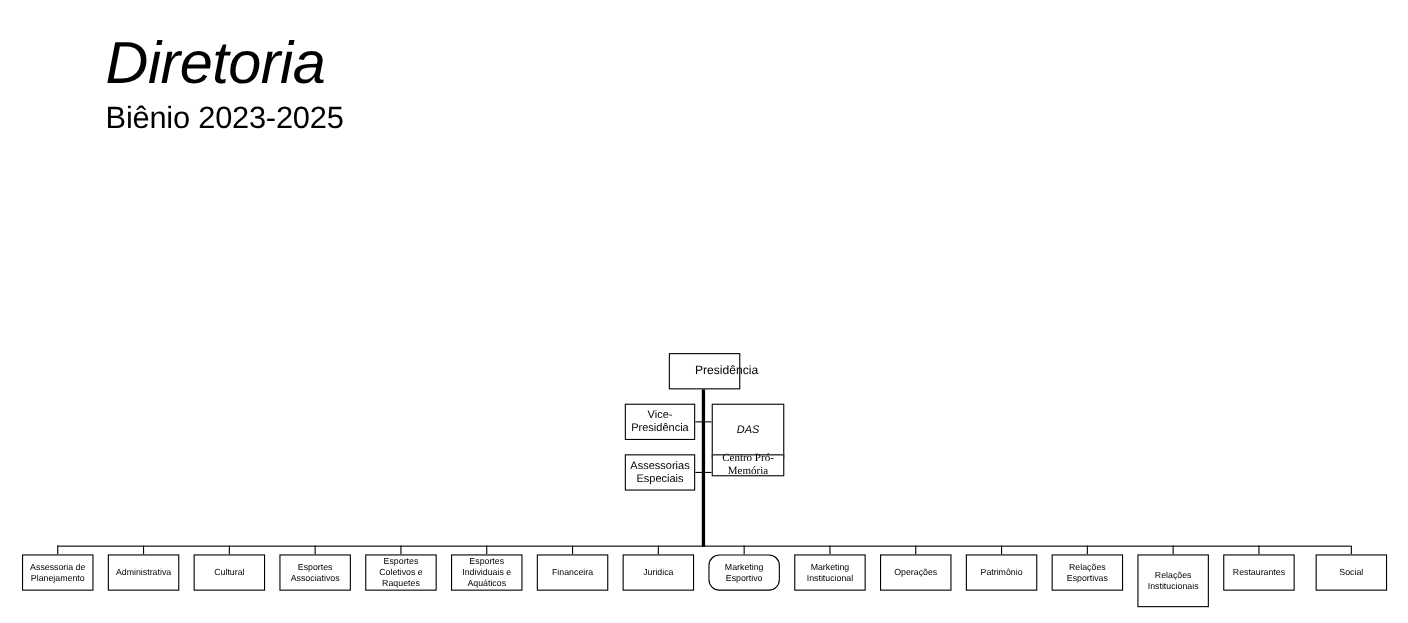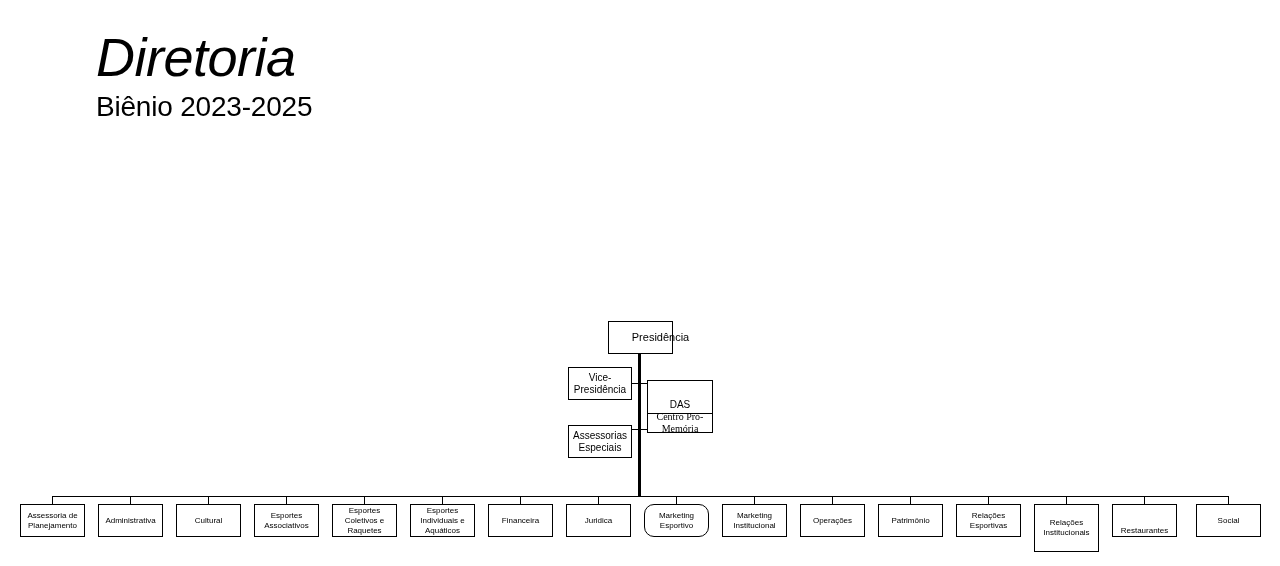--- a/index.html
+++ b/index.html
@@ -114,26 +114,26 @@
   <div class="node tier-top" style="left:608px; top:321px; width:65px; height:33px;padding-left:40px;">
     <span>Presidência</span>
   </div>
 
   <div class="stub" style="left:632px; top:383px; width:7px;"></div>
   <div class="node tier-mid" style="left:568px; top:367px; width:64px; height:33px;">
     <span>Vice-Presidência</span>
   </div>
 
   <div class="stub" style="left:641px; top:383px; width:6px;"></div>
-  <div class="node tier-mid" style="left:647px; top:380px; width:66px; height:50px;">
+  <div class="node tier-mid" style="left:647px; top:367px; width:66px; height:50px;font-style:italic;">
     <span>DAS</span>
   </div>
 
   <div class="stub" style="left:632px; top:429px; width:7px;"></div>
-  <div class="node tier-mid" style="left:568px; top:413px; width:64px; height:33px;margin-top:12px;">
+  <div class="node tier-mid" style="left:568px; top:413px; width:64px; height:33px;">
     <span>Assessorias Especiais</span>
   </div>
 
   <div class="stub" style="left:641px; top:429px; width:6px;"></div>
   <div class="node tier-mid" style="left:647px; top:413px; width:66px; height:20px;font-family:Liberation Serif, serif;">
     <span>Centro Pró-Memória</span>
   </div>
 
   <div class="hbar" style="left:52px; top:496px; width:1176px;"></div>
 
@@ -189,20 +189,20 @@
   </div>
   <div class="node tier-leaf" style="left:878px;  top:504px; width:65px; height:33px;">
     <span>Patrimônio</span>
   </div>
   <div class="node tier-leaf" style="left:956px;  top:504px; width:65px; height:33px;">
     <span>Relações Esportivas</span>
   </div>
   <div class="node tier-leaf" style="left:1034px; top:504px; width:65px; height:48px;">
     <span>Relações Institucionais</span>
   </div>
-  <div class="node tier-leaf" style="left:1112px; top:504px; width:65px; height:33px;align-items:flex-end;">
+  <div class="node tier-leaf" style="left:1112px; top:504px; width:65px; height:33px;">
     <span>Restaurantes</span>
   </div>
   <div class="node tier-leaf" style="left:1196px; top:504px; width:65px; height:33px;">
     <span>Social</span>
   </div>
 
 </div>
 
 </body></html>

